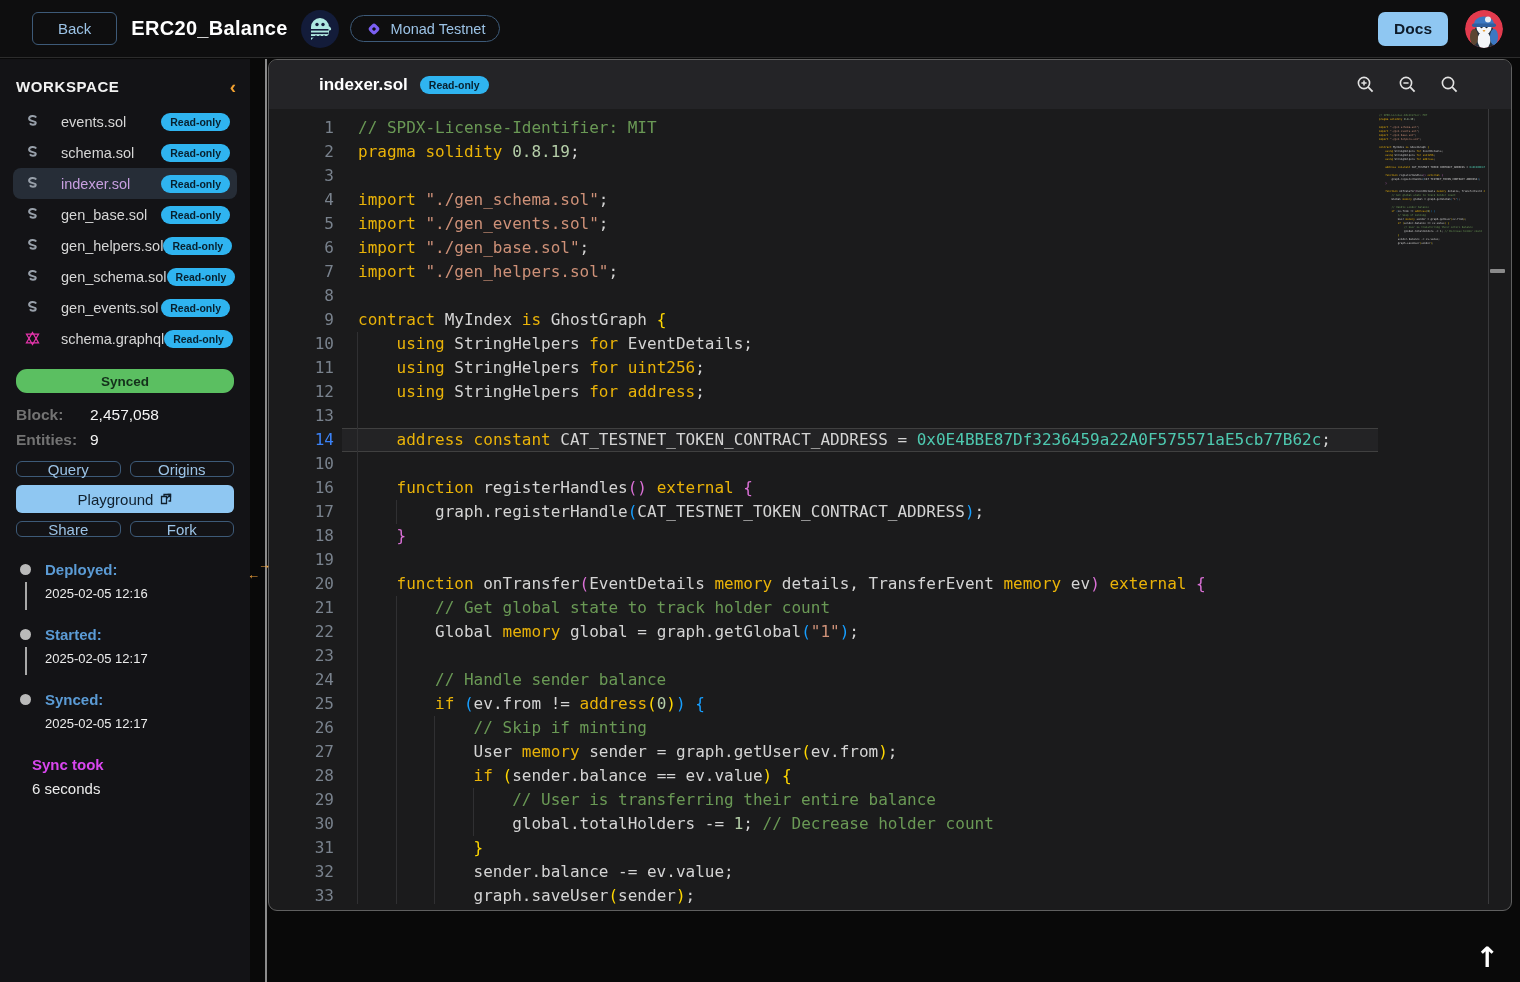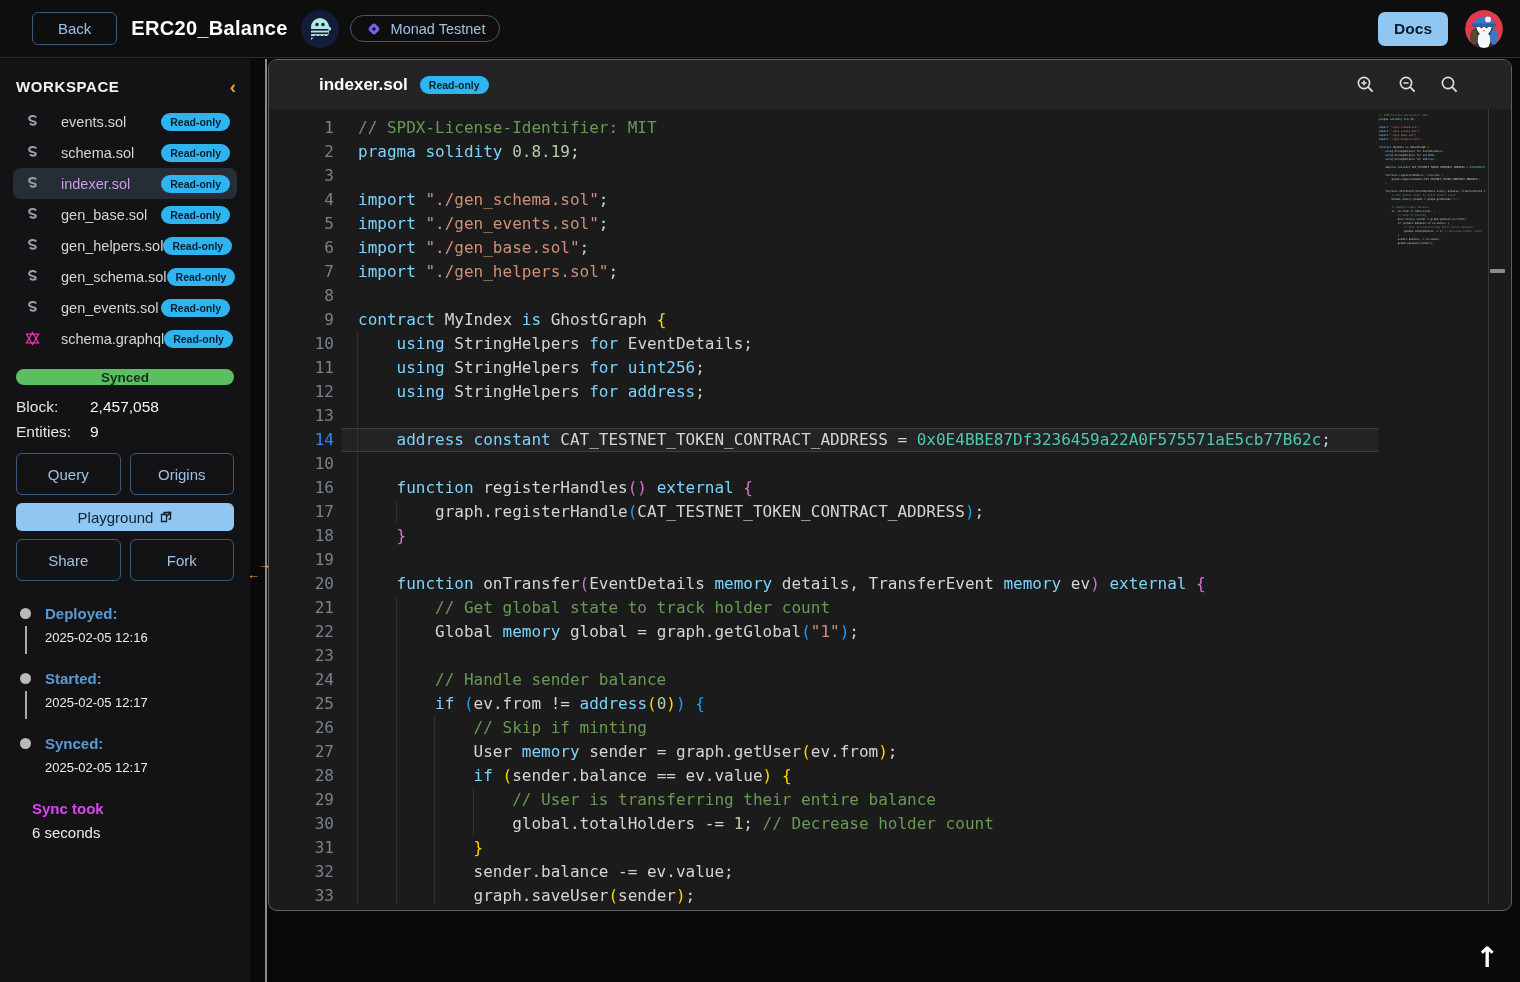--- a/index.html
+++ b/index.html
@@ -20,27 +20,27 @@
   .sidebar{position:absolute;top:59px;left:0;width:250px;bottom:0;background:#131316;overflow:hidden;}
   .ws-header{display:flex;align-items:center;justify-content:space-between;padding:19px 14px 11px 16px;}
   .ws-title{font-size:15px;font-weight:bold;color:#f2f2f2;letter-spacing:.6px;}
   .ws-collapse{color:#f0a030;font-size:19px;font-weight:bold;line-height:14px;cursor:pointer;}
   .file-row{display:flex;align-items:center;height:31px;margin:0 13px;padding:0 7px 0 12px;border-radius:8px;cursor:pointer;}
   .file-row.selected{background:#262d37;}
   .file-icon{width:15px;height:15px;flex:none;display:flex;align-items:center;}
   .file-label{font-size:14.5px;color:#d6d6d6;margin-left:21px;white-space:nowrap;}
   .file-row.selected .file-label{color:#c89fe0;}
   .ro-badge{margin-left:auto;background:#2fb4f0;color:#08202e;font-size:10.5px;font-weight:bold;padding:3px 9px;border-radius:10px;white-space:nowrap;}
-  .sync-pill{margin:15px 16px 0;height:16px;background:#5bbf61;border-radius:11px;color:#14301b;font-size:13.5px;font-weight:600;display:flex;align-items:center;justify-content:center;}
+  .sync-pill{margin:15px 16px 0;height:24px;background:#5bbf61;border-radius:11px;color:#14301b;font-size:13.5px;font-weight:600;display:flex;align-items:center;justify-content:center;}
   .stats{margin:13px 16px 0;}
   .stat-row{display:flex;font-size:15.5px;margin-bottom:7px;}
-  .stat-label{width:74px;color:#e5e5e5;}
+  .stat-label{width:74px;color:#737373;font-weight:bold;}
   .stat-value{color:#f4f4f4;}
   .btn-grid{display:grid;grid-template-columns:1fr 1fr;gap:9px;margin:12px 16px 0;}
-  .btn-outline{height:42px;border:1px solid #3d5a78;border-radius:6px;background:transparent;color:#9cc3e6;font-size:15px;font-family:inherit;display:flex;align-items:center;justify-content:center;cursor:pointer;}
+  .btn-outline{height:16px;border:1px solid #3d5a78;border-radius:6px;background:transparent;color:#9cc3e6;font-size:15px;font-family:inherit;display:flex;align-items:center;justify-content:center;cursor:pointer;}
   .btn-primary{margin:8px 16px 0;height:28px;width:218px;background:#8fc7f2;color:#10202e;border:none;border-radius:6px;font-size:15px;font-family:inherit;display:flex;align-items:center;justify-content:center;gap:7px;cursor:pointer;}
   .timeline{margin:24px 16px 0 20px;}
   .tl-item{position:relative;padding-left:25px;margin-bottom:25px;}
   .tl-dot{position:absolute;left:0;top:3px;width:11px;height:11px;border-radius:50%;background:#bababa;}
   .tl-line{position:absolute;left:4.5px;top:21px;height:28px;width:2px;background:#a8a8a8;}
   .tl-label{font-size:15px;font-weight:bold;color:#5b9bd5;}
   .tl-value{font-size:13px;color:#ececec;margin-top:8px;}
   .sync-took{margin:2px 16px 0 32px;}
   .st-label{font-size:15px;font-weight:bold;color:#d946ef;}
   .st-value{font-size:15px;color:#ececec;margin-top:7px;}
@@ -59,21 +59,21 @@
   .ed-icons{margin-left:auto;display:flex;gap:23px;margin-right:22px;}
   .ed-icons svg{cursor:pointer;}
   .code-wrap{position:absolute;top:49px;left:0;right:1px;bottom:1px;overflow:hidden;border-radius:0 0 8px 8px;}
   .code{position:absolute;top:7px;left:0;right:0;}
   .row{display:flex;height:24px;position:relative;font-family:"DejaVu Sans Mono",monospace;font-size:16px;line-height:24px;}
   .gutter{width:65px;text-align:right;color:#79828d;flex:none;position:relative;z-index:1;}
   .txt{margin-left:24px;white-space:pre;position:relative;z-index:1;}
   .row.hl::before{content:"";position:absolute;left:73px;right:132px;top:0;bottom:0;background:#232325;border-top:1px solid #404040;border-bottom:1px solid #404040;z-index:0;}
   .row.hl .gutter{color:#3b82f6;}
   .guide{position:absolute;top:0;bottom:0;width:1px;background:#303032;}
-  .tok-c{color:#6a9955;} .tok-k{color:#7dd3fc;} .tok-s{color:#ce9178;}
+  .tok-c{color:#6a9955;} .tok-k{color:#eab308;} .tok-s{color:#ce9178;}
   .tok-n{color:#b5cea8;} .tok-t{color:#4ec9b0;} .tok-p{color:#d4d4d4;}
   .tok-b1{color:#ffd700;} .tok-b2{color:#da70d6;} .tok-b3{color:#179fff;}
 
   .minimap{position:absolute;top:5px;right:25px;width:106px;overflow:hidden;font-family:"DejaVu Sans Mono",monospace;font-size:2.6px;line-height:4px;white-space:pre;opacity:.95;cursor:pointer;}
   .mm-row{height:4px;}
   .vline{position:absolute;top:0;bottom:0;right:21px;width:1px;background:#3a3a3c;}
   .hdash{position:absolute;top:160px;right:5px;width:15px;height:4px;background:#8a8a8a;border-radius:1px;}
 
   .up-arrow{position:absolute;right:21px;bottom:10px;background:none;border:none;color:#ffffff;font-size:28px;font-weight:bold;cursor:pointer;font-family:"DejaVu Sans",sans-serif;line-height:1;}
 </style>

